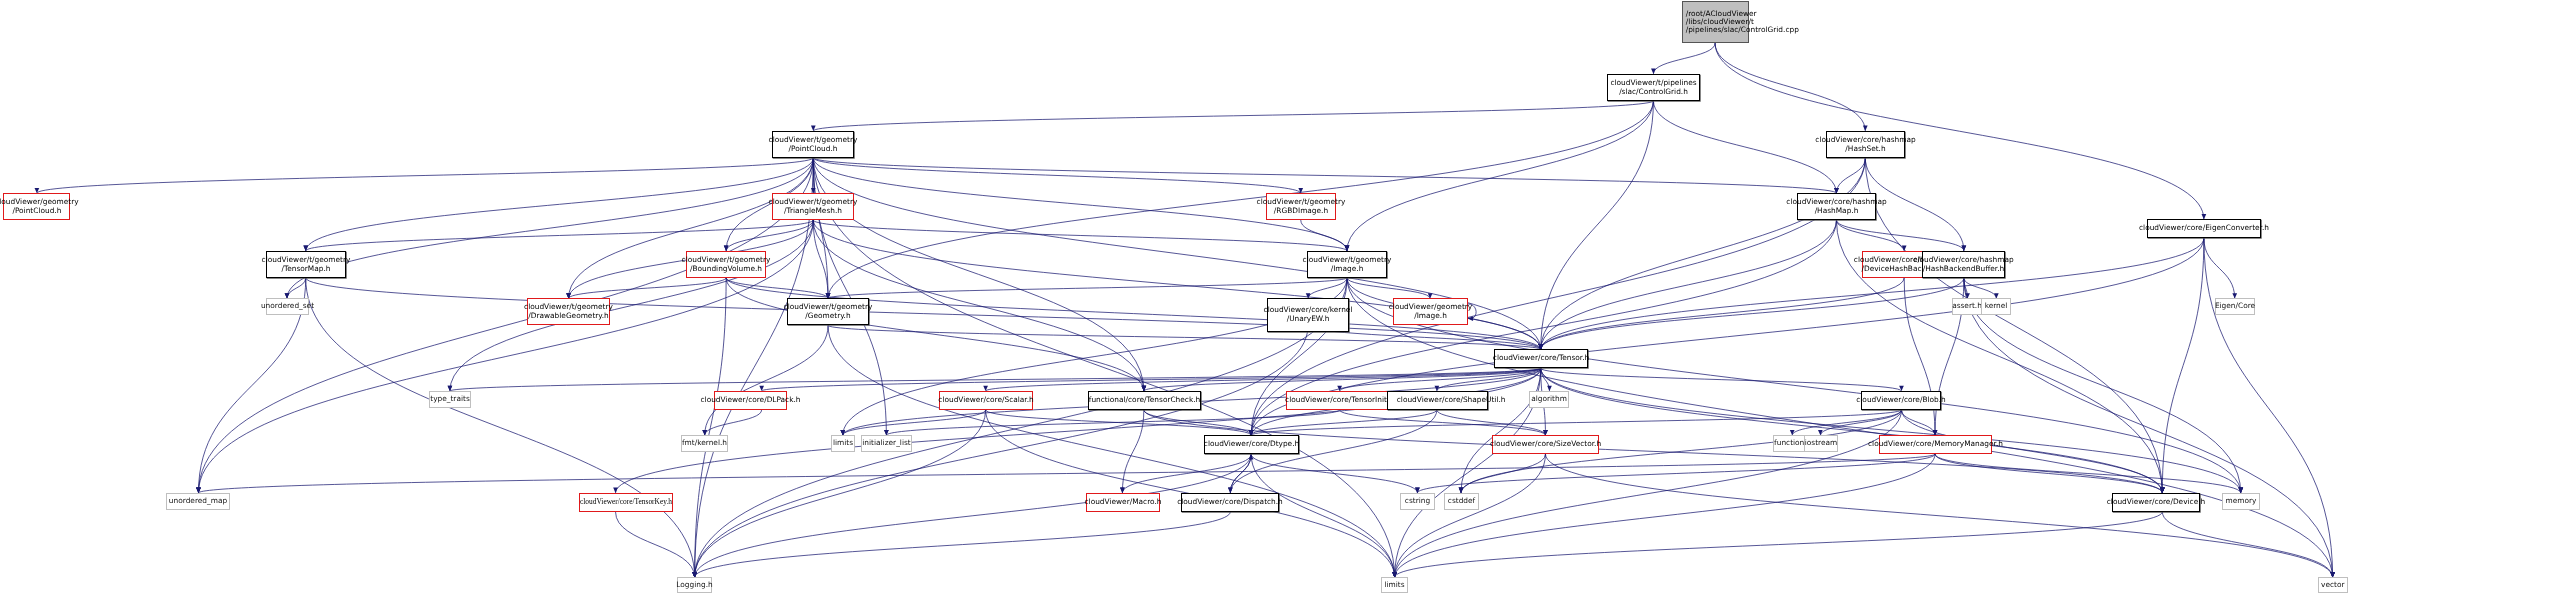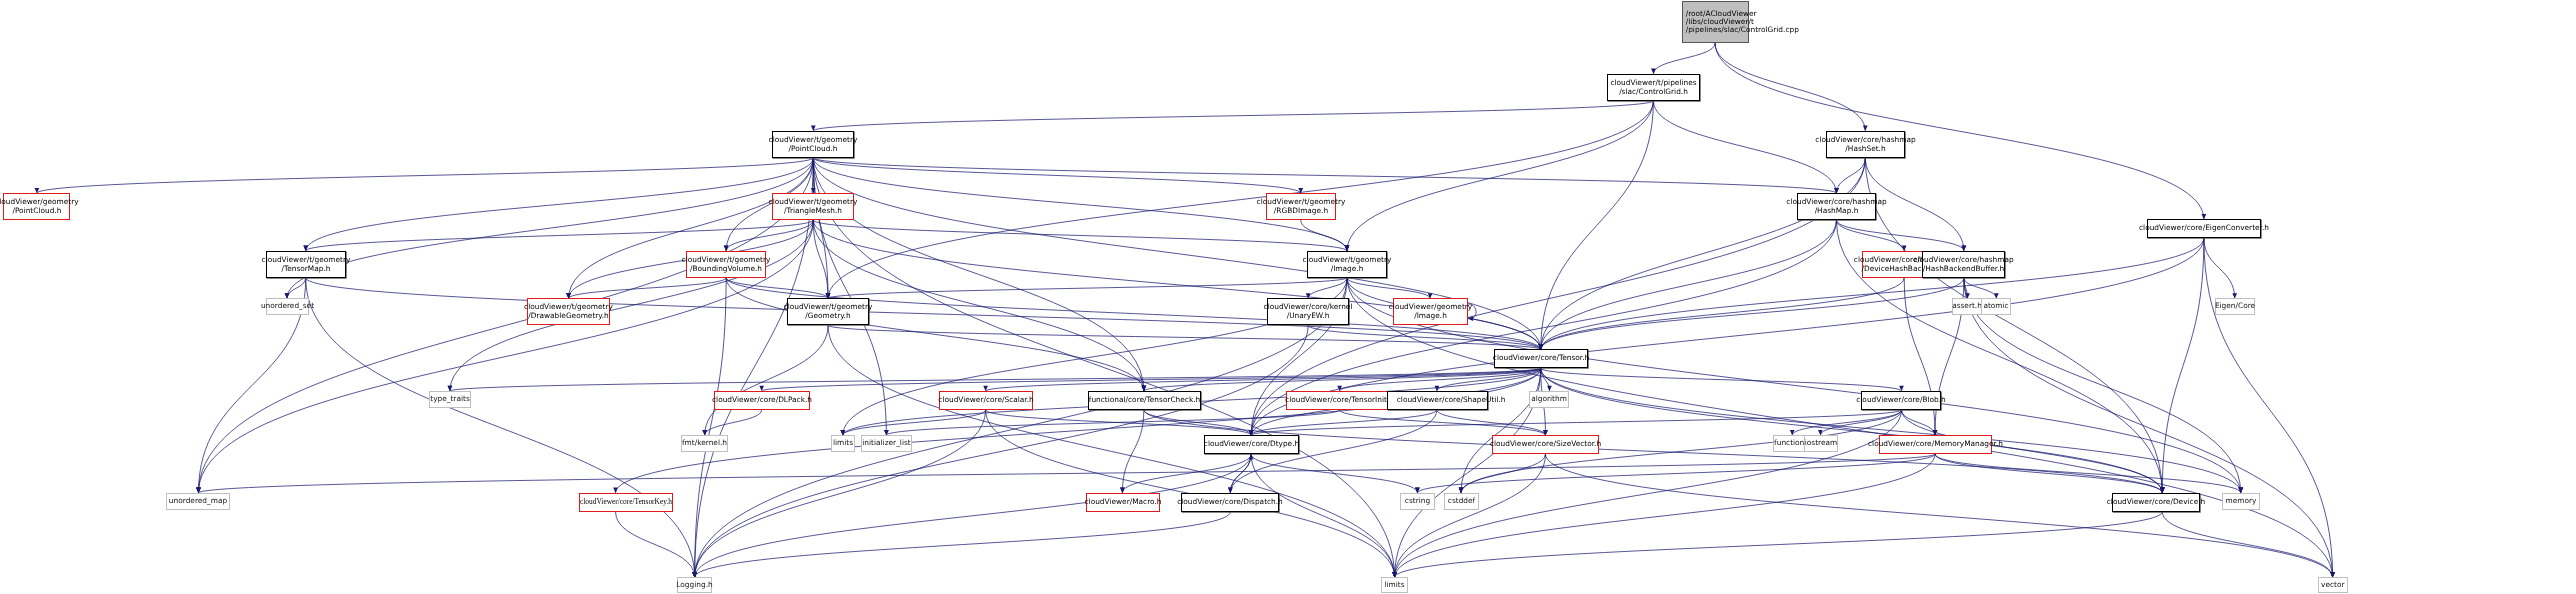--- a/index.html
+++ b/index.html
@@ -316,32 +316,32 @@
 /BoundingVolume.h</div>
       <div class="node k-local" style="left: 1307px; top: 251px; width: 80px; height: 27px;">cloudViewer/t/geometry
 /Image.h</div>
       <div class="node k-red" style="left: 1862px; top: 251px; width: 84px; height: 27px;">cloudViewer/core/hashmap
 /DeviceHashBackend.h</div>
       <div class="node k-sys" style="left: 266px; top: 298px; width: 43px; height: 17.4px;">unordered_set</div>
       <div class="node k-red" style="left: 527px; top: 298px; width: 83px; height: 27px;">cloudViewer/t/geometry
 /DrawableGeometry.h</div>
       <div class="node k-local" style="left: 787px; top: 298px; width: 82px; height: 27px;">cloudViewer/t/geometry
 /Geometry.h</div>
-      <div class="node k-local" style="left: 1267px; top: 298px; width: 82px; height: 27px;">cloudViewer/core/kernel
+      <div class="node k-local" style="left: 1267px; top: 298px; width: 82px; height: 34px;">cloudViewer/core/kernel
 /UnaryEW.h</div>
       <div class="node k-red" style="left: 1393px; top: 298px; width: 75px; height: 27px;">cloudViewer/geometry
 /Image.h</div>
       <div class="node k-local" style="left: 1922px; top: 251px; width: 83px; height: 27px;">cloudViewer/core/hashmap
 /HashBackendBuffer.h</div>
       <div class="node k-sys" style="left: 1952px; top: 298px; width: 30px; height: 17.4px;">assert.h</div>
-      <div class="node k-sys" style="left: 1981px; top: 298px; width: 30px; height: 17.4px;">atomic</div>
+      <div class="node k-sys" style="left: 1981px; top: 298px; width: 30px; height: 17.4px;">kernel</div>
       <div class="node k-sys" style="left: 2215px; top: 298px; width: 40px; height: 17.4px;">Eigen/Core</div>
       <div class="node k-local" style="left: 1494px; top: 349px; width: 94px; height: 19px;">cloudViewer/core/Tensor.h</div>
       <div class="node k-sys" style="left: 429px; top: 391px; width: 42px; height: 17.4px;">type_traits</div>
-      <div class="node k-red" style="left: 714px; top: 391px; width: 96px; height: 19px;">cloudViewer/core/DLPack.h</div>
+      <div class="node k-red" style="left: 714px; top: 391px; width: 73px; height: 19px;">cloudViewer/core/DLPack.h</div>
       <div class="node k-red" style="left: 939px; top: 391px; width: 94px; height: 19px;">cloudViewer/core/Scalar.h</div>
       <div class="node k-local" style="left: 1088px; top: 391px; width: 113px; height: 19px;">functional/core/TensorCheck.h</div>
       <div class="node k-red" style="left: 1286px; top: 391px; width: 107px; height: 19px;">cloudViewer/core/TensorInit.h</div>
       <div class="node k-local" style="left: 1387px; top: 391px; width: 101px; height: 19px; padding-left: 30px;">cloudViewer/core/ShapeUtil.h</div>
       <div class="node k-sys" style="left: 1529px; top: 391px; width: 40px; height: 17.4px;">algorithm</div>
       <div class="node k-local" style="left: 1861px; top: 391px; width: 80px; height: 19px;">cloudViewer/core/Blob.h</div>
       <div class="node k-sys" style="left: 681px; top: 435px; width: 47px; height: 17.4px;">fmt/kernel.h</div>
       <div class="node k-sys" style="left: 831px; top: 435px; width: 24px; height: 17.4px;">limits</div>
       <div class="node k-sys" style="left: 861px; top: 435px; width: 51px; height: 17.4px;">initializer_list</div>
       <div class="node k-local" style="left: 1204px; top: 435px; width: 95px; height: 19px;">cloudViewer/core/Dtype.h</div>

